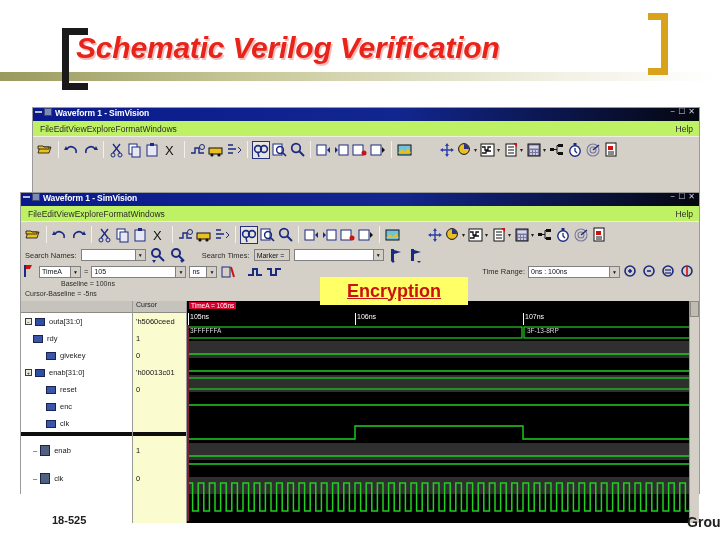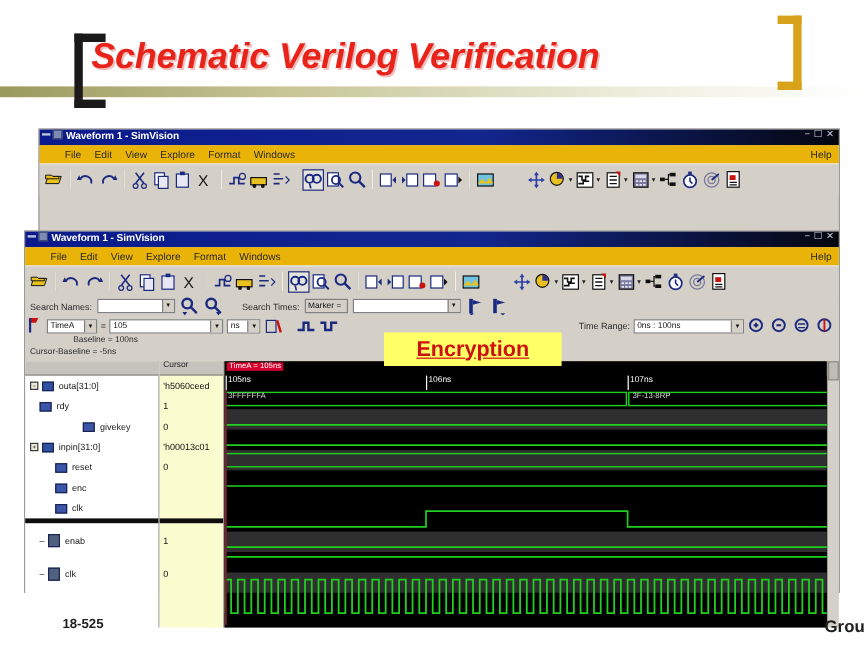--- a/index.html
+++ b/index.html
@@ -46,21 +46,21 @@
     display:flex; align-items:flex-start; padding:0 2px; color:#fff;
   }
   .tb-sysicons { display:flex; align-items:center; gap:2px; padding-right:3px; }
   .tb-dash { width:7px; height:2px; background:#b9c0d6; }
   .tb-appicon { width:8px; height:8px; background:#7d8ab5; border:1px solid #3b4770; }
   .tb-title { font-size:8.5px; font-weight:bold; color:#ffffff; white-space:nowrap; letter-spacing:-0.1px; }
   .tb-spacer { flex:1; }
   .tb-btns { display:flex; align-items:center; gap:3px; padding-right:2px; }
   .tb-btn { font-size:8px; color:#c9cede; line-height:8px; }
 
-  .menubar { height:15px; background:#eab308; display:flex; align-items:center; padding-left:21px; gap:11px; position:relative; }
+  .menubar { height:15px; background:#bef264; display:flex; align-items:center; padding-left:7px; gap:0; position:relative; }
   .menu-item { font-size:8.5px; color:#2a2a2a; white-space:nowrap; }
   .menu-help { position:absolute; right:6px; font-size:8.5px; color:#2a2a2a; }
 
   .toolbar { height:26px; background:#d4d0c8; display:flex; align-items:center; padding:0 4px; gap:2px; border-top:1px solid #efede6; }
   .tb-sep { width:1px; height:17px; background:#8d8a84; margin:0 3px; border-right:1px solid #f2f0ea; }
   .ticon { width:16px; height:16px; position:relative; flex:0 0 auto; }
   .ticon.sel { outline:1px solid #26307c; background:#e6e4de; }
   .tcaret { font-size:6px; color:#222; margin:0 1px 0 -1px; align-self:center; }
 
   
@@ -569,29 +569,29 @@
           <div class="sigrow" style="padding-left: 4px;">
             <div class="expander">−</div>
             <div class="sigicon bus"></div>
             <span>outa[31:0]</span>
           </div>
           <div class="sigrow" style="padding-left: 2px;">
             <div class="expander blank"></div>
             <div class="sigicon"></div>
             <span>rdy</span>
           </div>
-          <div class="sigrow" style="padding-left: 15px; justify-content: center;">
+          <div class="sigrow" style="padding-left: 15px;">
             <div class="expander blank"></div>
             <div class="sigicon"></div>
             <span>givekey</span>
           </div>
           <div class="sigrow" style="padding-left: 4px;">
             <div class="expander">+</div>
             <div class="sigicon bus"></div>
-            <span>inpin[31:0]</span>
+            <span>enab[31:0]</span>
           </div>
           <div class="sigrow" style="padding-left: 15px;">
             <div class="expander blank"></div>
             <div class="sigicon"></div>
             <span>reset</span>
           </div>
           <div class="sigrow" style="padding-left: 15px;">
             <div class="expander blank"></div>
             <div class="sigicon"></div>
             <span>enc</span>

